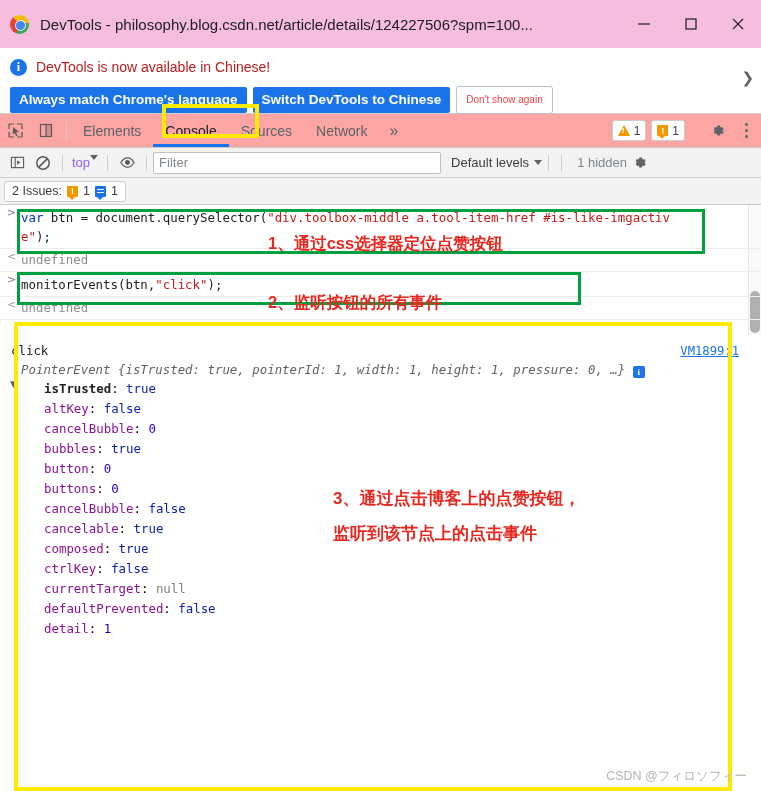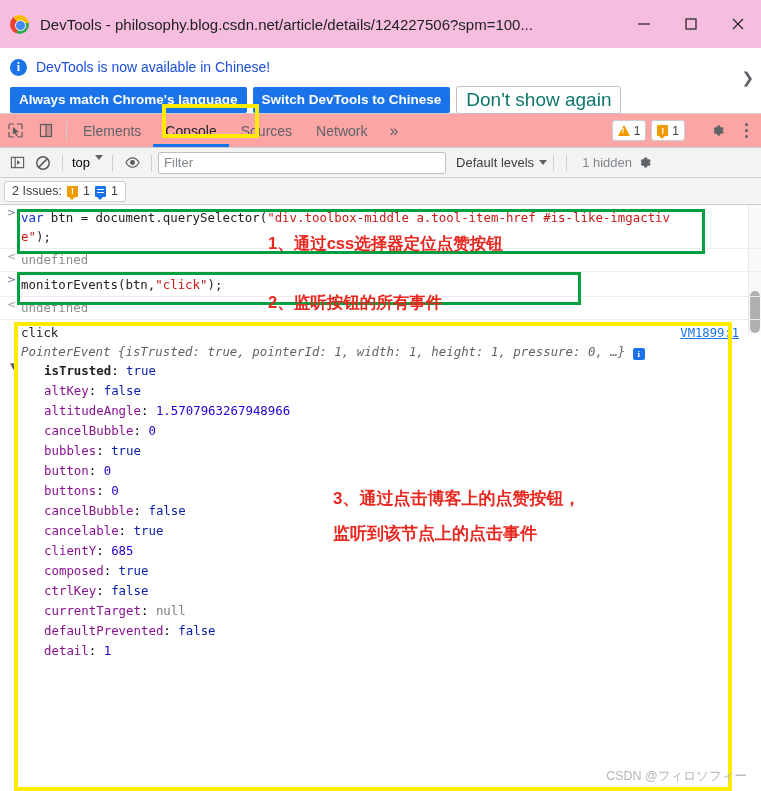--- a/index.html
+++ b/index.html
@@ -75,43 +75,43 @@
     width: 17px; height: 17px;
     border-radius: 50%;
     background: #1a73e8;
     color: #fff;
     font-size: 12px;
     font-weight: bold;
     display: flex; align-items: center; justify-content: center;
     font-family: "Liberation Serif", serif;
     flex: 0 0 auto;
   }
-  .info-text { font-size: 14px; color: #1d4ed8; text-align: center; }
+  .info-text { font-size: 14px; color: #b91c1c; text-align: center; }
   .infobar-row2 {
     display: flex; align-items: center; gap: 6px;
     margin-top: 8px;
   }
   .btn-blue {
     background: #1a73e8;
     color: #ffffff;
     border: none;
     border-radius: 2px;
     font-size: 13.5px;
     font-weight: bold;
     padding: 5px 9px;
     font-family: "Liberation Sans", sans-serif;
     cursor: pointer;
     line-height: 16px;
   }
   .btn-plain {
     background: #ffffff;
-    color: #0f766e;
+    color: #ef4444;
     border: 1px solid #bdc1c6;
     border-radius: 3px;
-    font-size: 19px;
+    font-size: 10px;
     padding: 5px 9px;
     font-family: "Liberation Sans", sans-serif;
     cursor: pointer;
     line-height: 16px;
   }
   .infobar-close {
     position: absolute;
     right: 7px; top: 22px;
     font-size: 15px;
     color: #5f6368;
@@ -256,22 +256,22 @@
     padding: 0 4px;
   }
   .ct-icon {
     width: 26px; height: 26px;
     display: flex; align-items: center; justify-content: center;
     color: #5a5a5a;
     cursor: pointer;
   }
   .ct-sep { width: 1px; height: 16px; background: #cdcdcd; margin: 0 6px; }
   .ctx-select {
-    display: flex; align-items: flex-start; gap: 5px;
-    font-size: 13px; color: #000000;
+    display: flex; align-items: flex-start; 
+    font-size: 13px; color: #8b5cf6;
     cursor: pointer;
     padding: 0 3px;
   }
   .caret {
     width: 0; height: 0;
     border-left: 4px solid transparent;
     border-right: 4px solid transparent;
     border-top: 5px solid #5f6368;
   }
   .filter-input {
@@ -607,43 +607,41 @@
       <span class="tok-plain">monitorEvents(btn,</span><span class="tok-str">"click"</span><span class="tok-plain">);</span>
     </div>
   </div>
 
   <div class="cons-row row-divider" style="padding-top:1px;padding-bottom:2px;">
     <span class="chev">&lt;</span>
     <div class="cons-result">undefined</div>
   </div>
 
   <div style="position:relative;padding-top:3px;">
-    <div style="position:relative;padding-left:21px;">
+    <div style="position:relative;padding-left:11px;margin-top:18px;">
       <span style="color:#202124;line-height:19px;">click</span>
       <span class="vm-link" style="top:3px;">VM1899:1</span>
     </div>
     <div style="position:relative;padding-left:21px;">
       <span class="disclosure" style="top:19px;">▼</span>
       <span class="obj-head" style="display:inline;">
         <span>PointerEvent {isTrusted: true, pointerId: 1, width: 1, height: 1, pressure: 0, …}</span>
       </span>
       <span class="info-badge">i</span>
     </div>
 
     <div class="prop-list">
       <div class="prop-row"><span class="pk own">isTrusted</span><span>: </span><span class="pv-bool">true</span></div>
       <div class="prop-row"><span class="pk">altKey</span><span>: </span><span class="pv-bool">false</span></div>
-      <div class="prop-row"><span class="pk">altitudeAngle</span><span>: </span><span class="pv-num">1.5707963267948966</span></div>
       <div class="prop-row"><span class="pk">cancelBubble</span><span>: </span><span class="pv-num">0</span></div>
       <div class="prop-row"><span class="pk">bubbles</span><span>: </span><span class="pv-bool">true</span></div>
       <div class="prop-row"><span class="pk">button</span><span>: </span><span class="pv-num">0</span></div>
       <div class="prop-row"><span class="pk">buttons</span><span>: </span><span class="pv-num">0</span></div>
       <div class="prop-row"><span class="pk">cancelBubble</span><span>: </span><span class="pv-bool">false</span></div>
       <div class="prop-row"><span class="pk">cancelable</span><span>: </span><span class="pv-bool">true</span></div>
-      <div class="prop-row"><span class="pk">clientY</span><span>: </span><span class="pv-num">685</span></div>
       <div class="prop-row"><span class="pk">composed</span><span>: </span><span class="pv-bool">true</span></div>
       <div class="prop-row"><span class="pk">ctrlKey</span><span>: </span><span class="pv-bool">false</span></div>
       <div class="prop-row"><span class="pk">currentTarget</span><span>: </span><span class="pv-null">null</span></div>
       <div class="prop-row"><span class="pk">defaultPrevented</span><span>: </span><span class="pv-bool">false</span></div>
       <div class="prop-row"><span class="pk">detail</span><span>: </span><span class="pv-num">1</span></div>
 
     </div>
   </div>
 </div>
 

